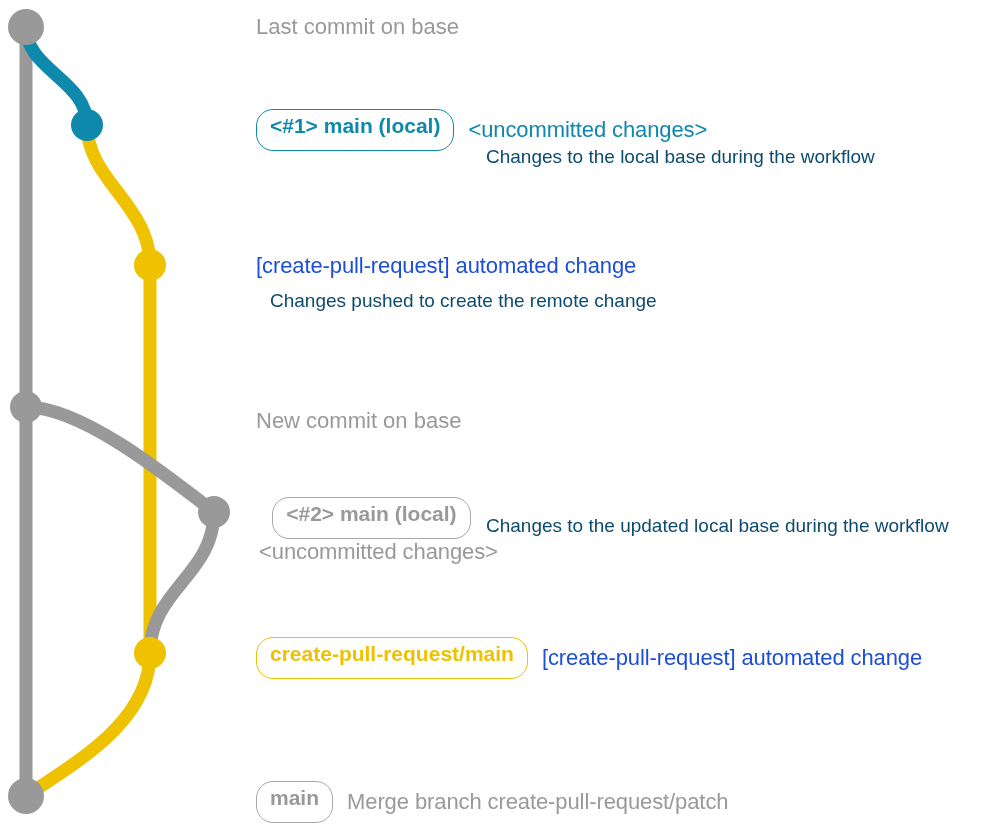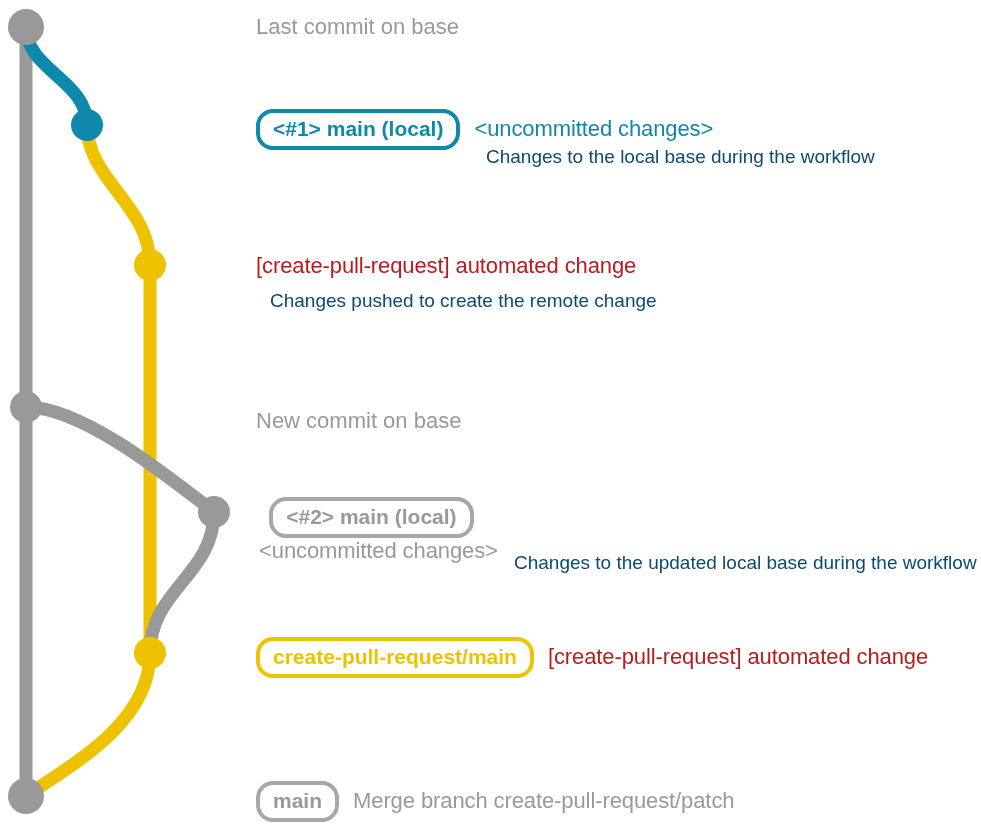--- a/index.html
+++ b/index.html
@@ -36,43 +36,43 @@
   }
   .sub {
     position: absolute;
     white-space: nowrap;
     font-family: Liberation Sans, sans-serif;
     font-size: 19px;
     color: #0c4a6e;
   }
   .badge {
     display: inline-block;
-    border: 4px solid #be185d;
+    border: 1px solid #be185d;
     border-radius: 17px;
-    padding: 4px 13px 5px 13px;
+    padding: 4px 13px 12px 13px;
     font-size: 21px;
     font-family: "Liberation Sans", sans-serif;
     font-weight: 700;
     line-height: 1.12;
     color: #999999;
     background: #ffffff;
     box-sizing: border-box;
   }
   .badge.teal { border-color: #0e88ab; color: #0e88ab; }
   .badge.yellow { border-color: #eec200; color: #eec200; }
   .badge.gray { border-color: #a7a7a7; color: #999999; }
   .msg {
     font-size: 22px;
     font-family: Liberation Sans, sans-serif;
     margin-left: 14px;
     color: #999999;
     letter-spacing: -0.1px;
   }
   .msg.teal { color: #0e88ab; }
-  .msg.yellow { color: #b91c1c; }
+  .msg.yellow { color: #1d4ed8; }
   .msg.gray { color: #999999; }
   .msg.nobadge { margin-left: 0; }
   .headline {
     position: absolute;
     font-size: 22px;
     font-family: "Liberation Sans", sans-serif;
     color: #999999;
     white-space: nowrap;
   }
 </style>
@@ -122,21 +122,21 @@
     <span class="msg yellow nobadge">[create-pull-request] automated change</span>
   </div>
   <div class="sub" style="left:270px; top:290px;">Changes pushed to create the remote change</div>
 
   <div class="headline" style="left:256px; top:408px;">New commit on base</div>
 
   <div class="row" style="left:245px; top:497px;flex-direction:column;">
     <span class="badge gray">&lt;#2&gt; main (local)</span>
     <span class="msg gray">&lt;uncommitted changes&gt;</span>
   </div>
-  <div class="sub" style="left:486px; top:552px;margin-left:28px;">Changes to the updated local base during the workflow</div>
+  <div class="sub" style="left:486px; top:515px;">Changes to the updated local base during the workflow</div>
 
   <div class="row" style="left:256px; top:637px;">
     <span class="badge yellow">create-pull-request/main</span>
     <span class="msg yellow">[create-pull-request] automated change</span>
   </div>
 
   <div class="row" style="left:256px; top:781px;">
     <span class="badge gray">main</span>
     <span class="msg gray">Merge branch create-pull-request/patch</span>
   </div>

